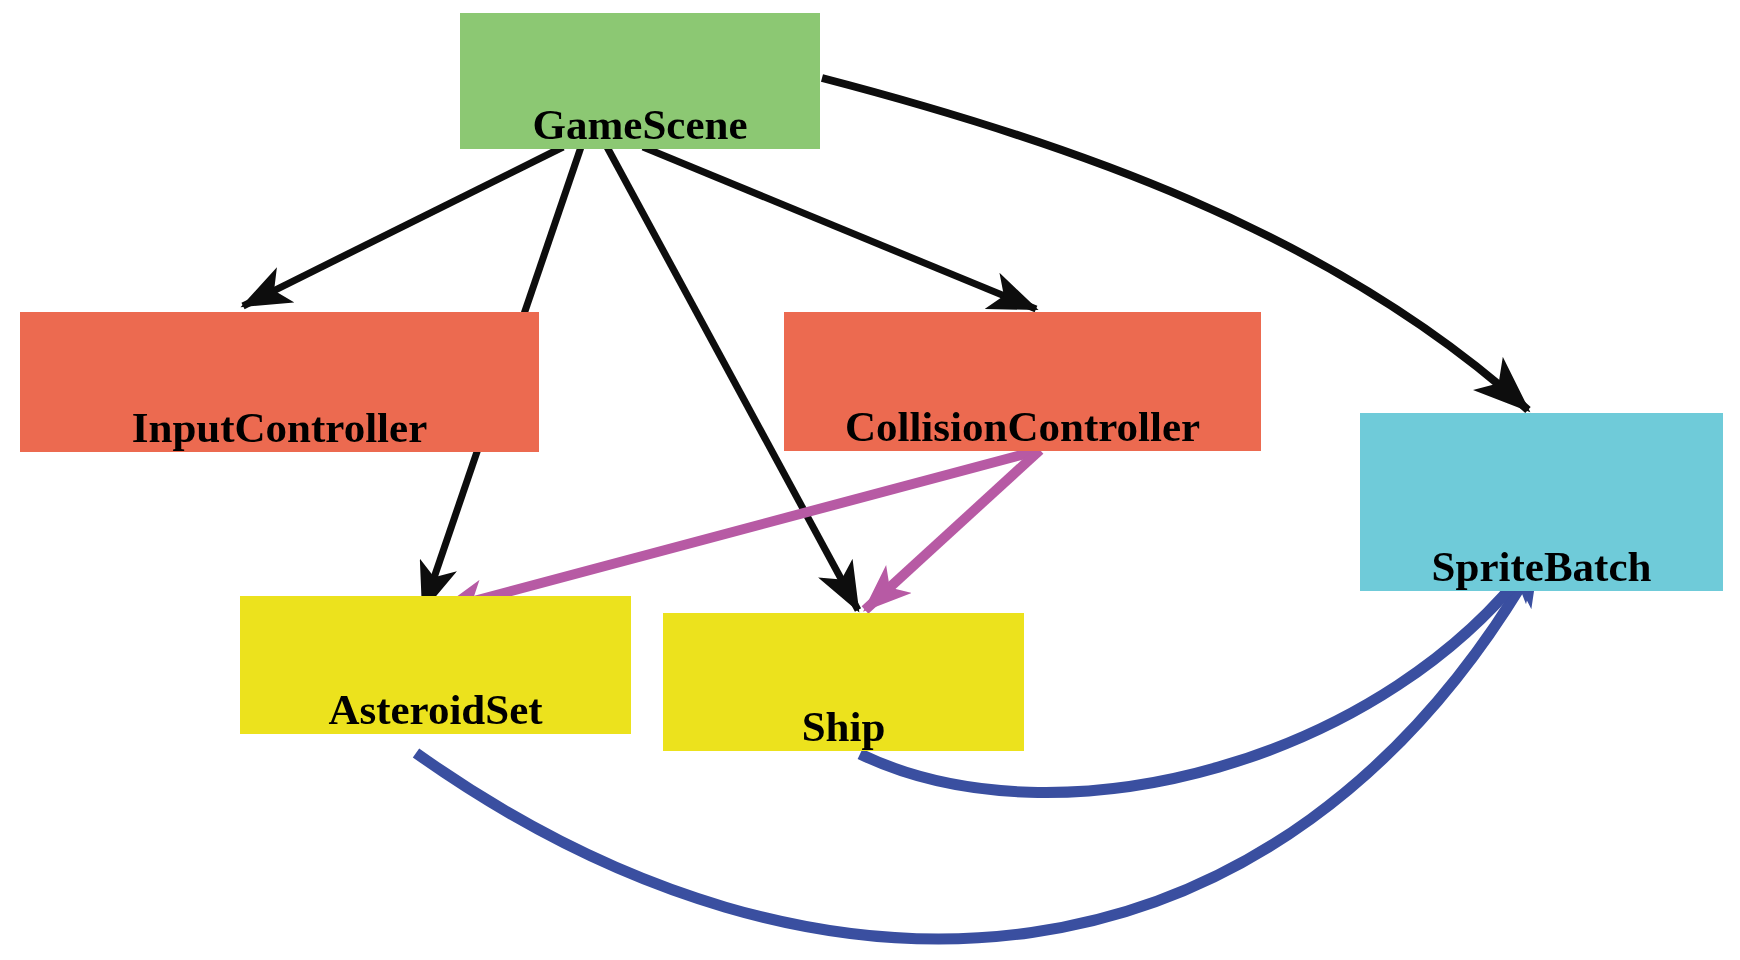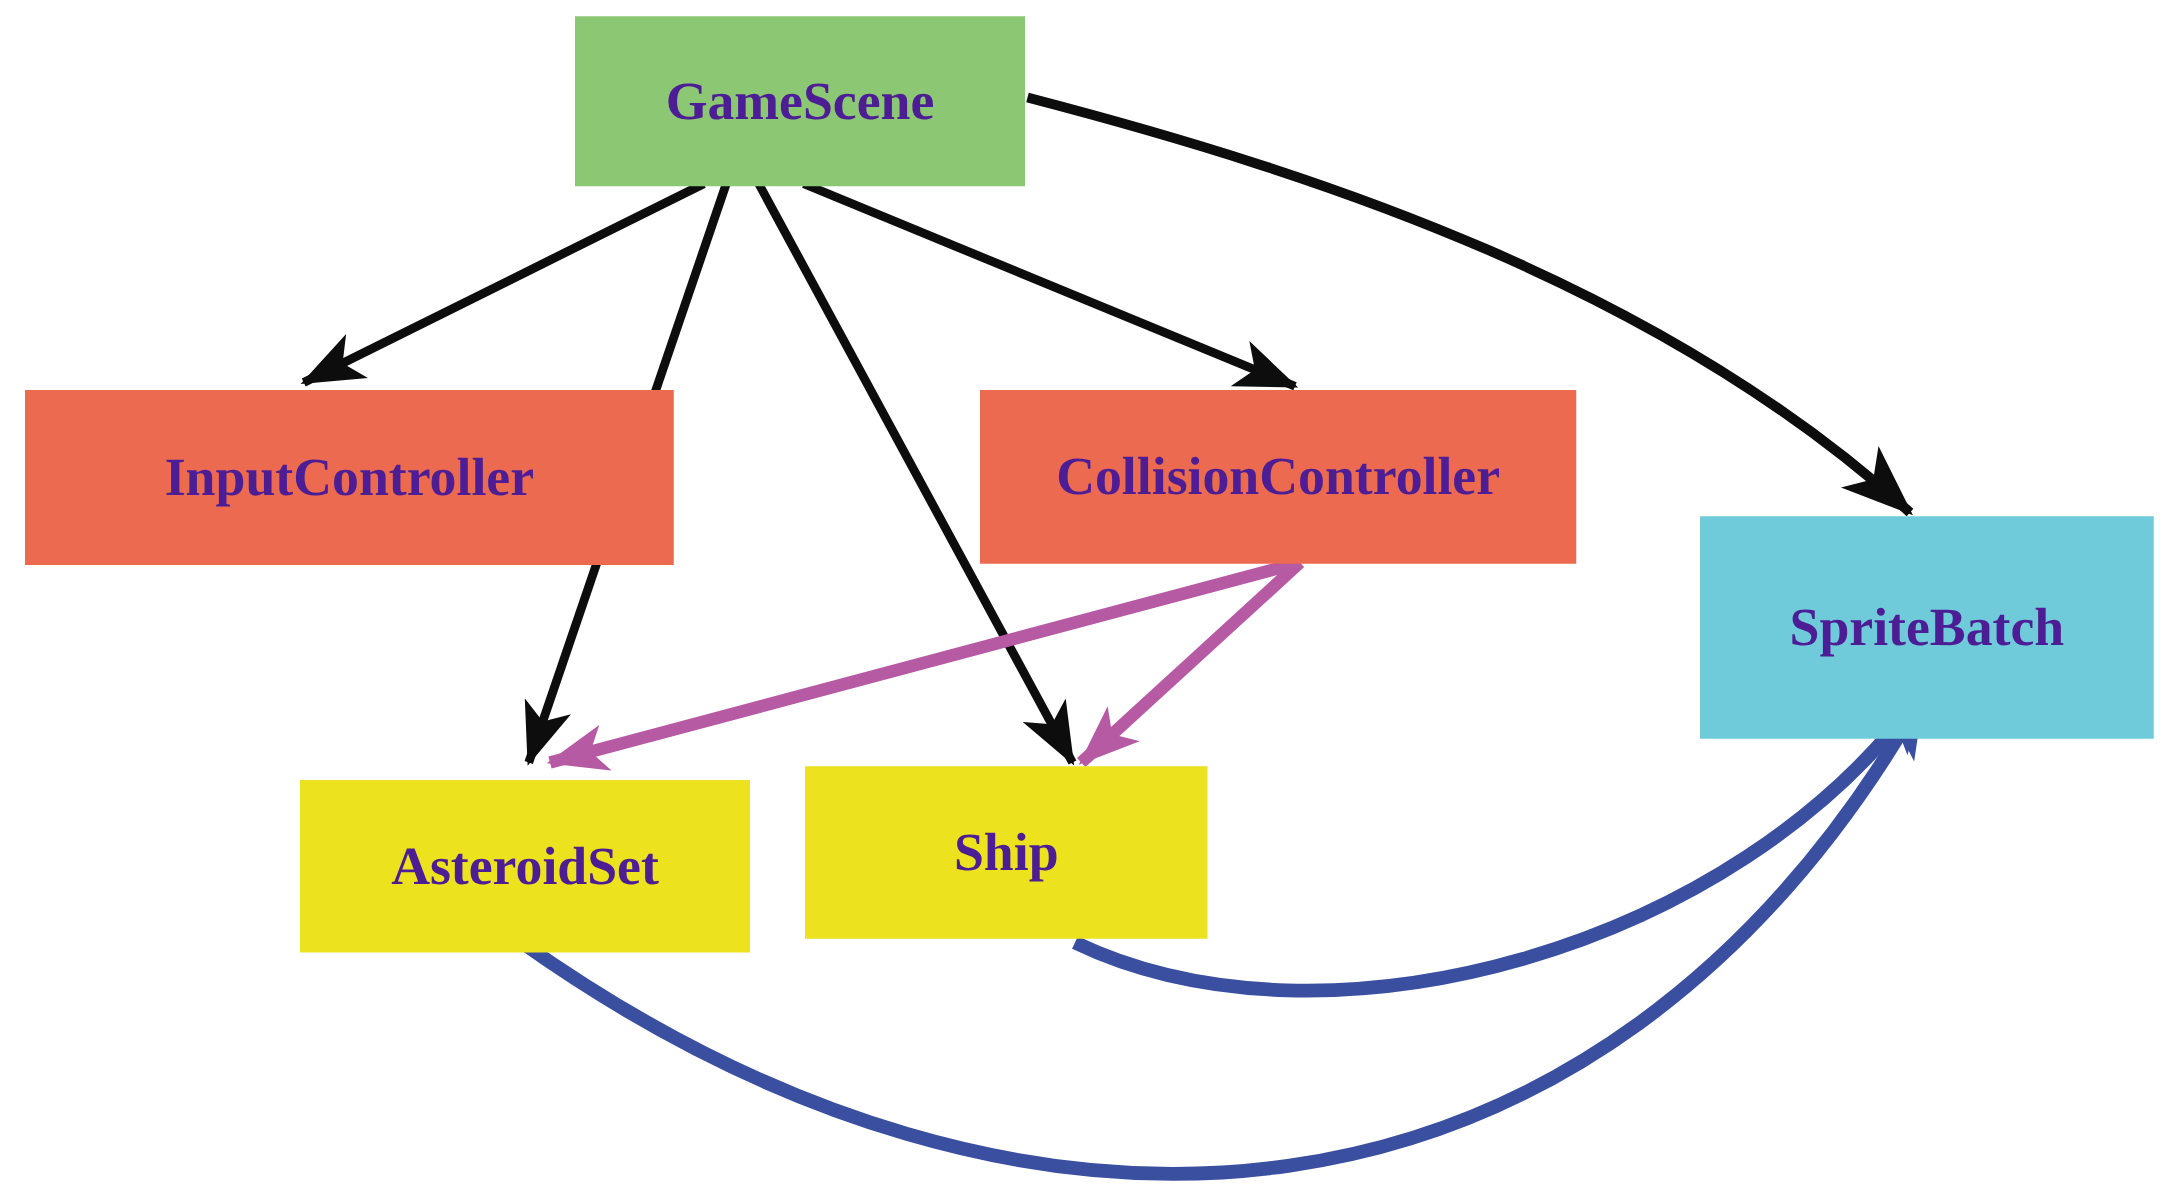--- a/index.html
+++ b/index.html
@@ -18,25 +18,25 @@
   }
   svg.edges {
     position: absolute;
     left: 0; top: 0;
     width: 1740px;
     height: 960px;
   }
   .node {
     position: absolute;
     display: flex;
-    align-items: center;
+    align-items: flex-end;
     justify-content: center;
     font-weight: bold;
     font-size: 43px;
-    color: #4c1d95;
+    color: #000000;
     letter-spacing: 0px;
   }
   .node span { white-space: nowrap; }
 </style>
 </head>
 <body style="background: rgb(255, 255, 255);">
 
 <div class="stage">
 
   <svg class="edges" viewBox="0 0 1740 960" xmlns="http://www.w3.org/2000/svg">
@@ -74,21 +74,21 @@
   </div>
 
   <div class="node" style="left: 784px; top: 312px; width: 477px; height: 139px; background: rgb(236, 106, 80);">
     <span>CollisionController</span>
   </div>
 
   <div class="node" style="left: 1360px; top: 413px; width: 363px; height: 178px; background: rgb(111, 203, 217);">
     <span>SpriteBatch</span>
   </div>
 
-  <div class="node" style="left: 240px; top: 624px; width: 360px; height: 138px; background: rgb(236, 226, 29);">
+  <div class="node" style="left: 240px; top: 596px; width: 391px; height: 138px; background: rgb(236, 226, 29);">
     <span>AsteroidSet</span>
   </div>
 
-  <div class="node" style="left: 644px; top: 613px; width: 322px; height: 138px; background: rgb(236, 226, 29);">
+  <div class="node" style="left: 663px; top: 613px; width: 361px; height: 138px; background: rgb(236, 226, 29);">
     <span>Ship</span>
   </div>
 
 </div>
 
 </body></html>

